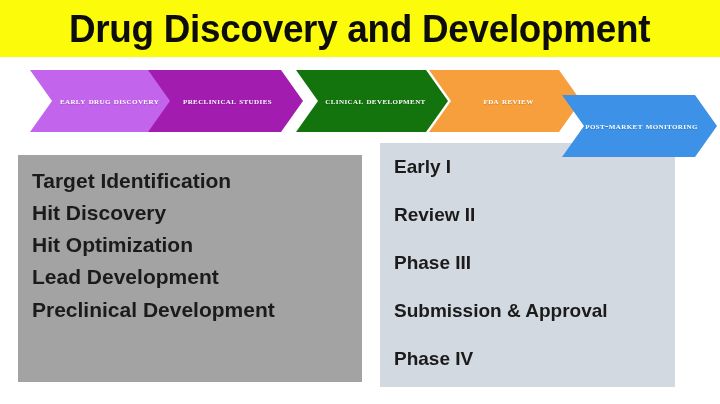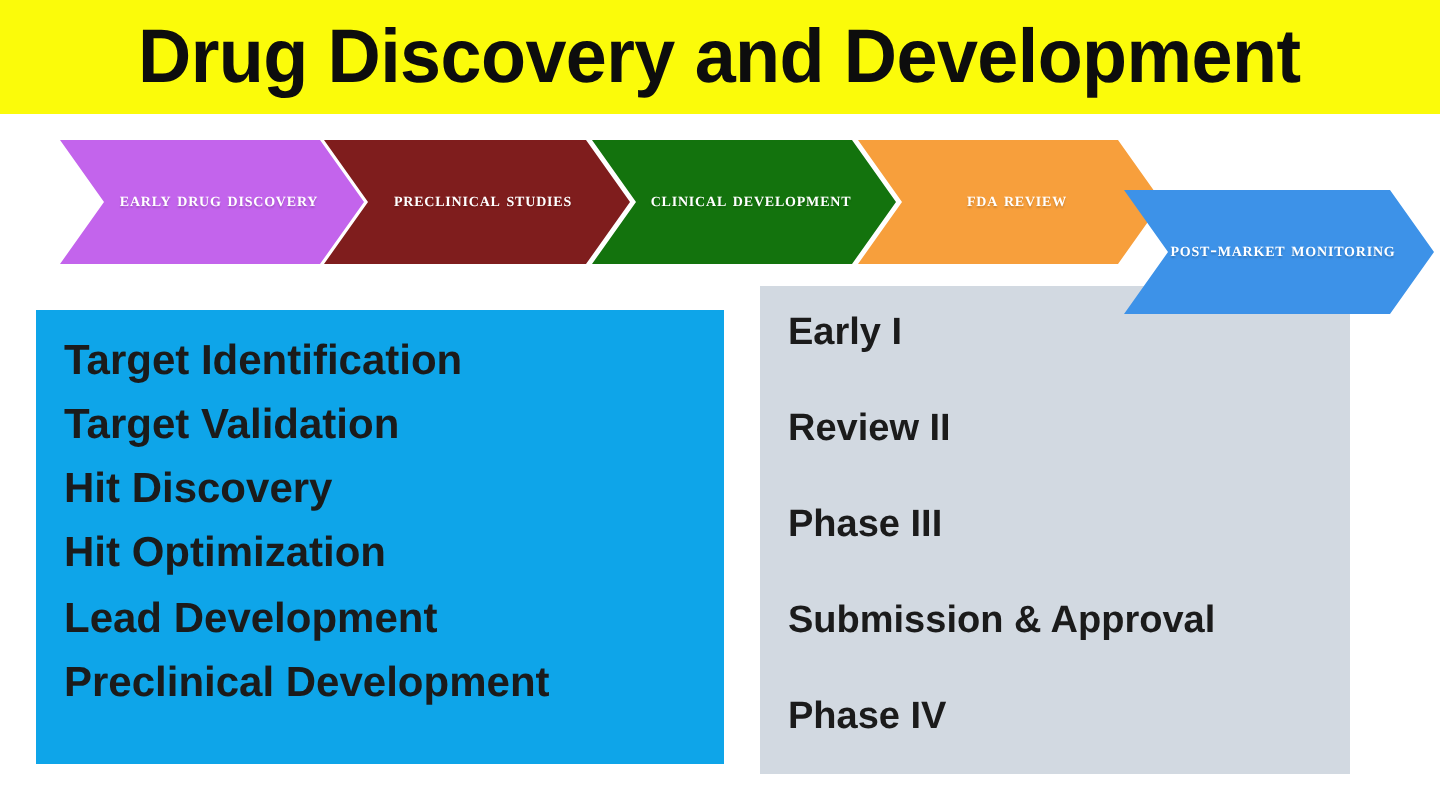--- a/index.html
+++ b/index.html
@@ -79,21 +79,21 @@
     text-shadow: 0 1px 1px rgba(0,0,0,0.18);
   }
 
   
   #discovery-panel {
     position: absolute;
     left: 18px;
     top: 155px;
     width: 344px;
     height: 227px;
-    background: #0ea5e9;
+    background: #a3a3a3;
     padding: 10px 0 0 14px;
     box-sizing: border-box;
   }
   #discovery-panel .panel-item {
     font-family: "Liberation Sans", sans-serif;
     font-size: 21px;
     font-weight: bold;
     color: #1b1b1b;
     line-height: 1.53;
     white-space: nowrap;
@@ -126,40 +126,39 @@
 <div id="title-banner">
   <div id="title-text">Drug Discovery and Development</div>
 </div>
 
 <div id="process-band">
     <div class="chevron-outline" style="left: -3px; width: 161px; z-index: 10;"></div>
     <div class="chevron" style="left: 0px; width: 155px; background: rgb(195, 100, 236); z-index: 11;">
       <div class="chevron-label">Early Drug Discovery</div>
     </div>
     <div class="chevron-outline" style="left: 130px; width: 161px; z-index: 12;"></div>
-    <div class="chevron" style="left: 132px; width: 155px; background: #7f1d1d; z-index: 13;">
+    <div class="chevron" style="left: 118px; width: 155px; background: #a21caf; z-index: 13;">
       <div class="chevron-label">Preclinical Studies</div>
     </div>
     <div class="chevron-outline" style="left: 263px; width: 161px; z-index: 14;"></div>
     <div class="chevron" style="left: 266px; width: 155px; background: rgb(19, 115, 13); z-index: 15;">
       <div class="chevron-label">Clinical Development</div>
     </div>
     <div class="chevron-outline" style="left: 396px; width: 161px; z-index: 16;"></div>
     <div class="chevron" style="left: 399px; width: 155px; background: rgb(247, 159, 60); z-index: 17;">
       <div class="chevron-label">FDA Review</div>
     </div>
     <div class="chevron-outline" style="left: 529px; width: 161px; z-index: 18;"></div>
     <div class="chevron" style="left: 532px; width: 155px; background: rgb(61, 146, 232); z-index: 19; margin-top: 25px;">
       <div class="chevron-label">Post-market Monitoring</div>
     </div>
   </div>
 
 <div id="discovery-panel">
     <div class="panel-item">Target Identification</div>
-    <div class="panel-item">Target Validation</div>
     <div class="panel-item">Hit Discovery</div>
     <div class="panel-item">Hit Optimization</div>
     <div class="panel-item">Lead Development</div>
     <div class="panel-item">Preclinical Development</div>
   </div>
 
 <div id="clinical-panel">
     <div class="panel-item">Early I</div>
     <div class="panel-item">Review II</div>
     <div class="panel-item">Phase III</div>

